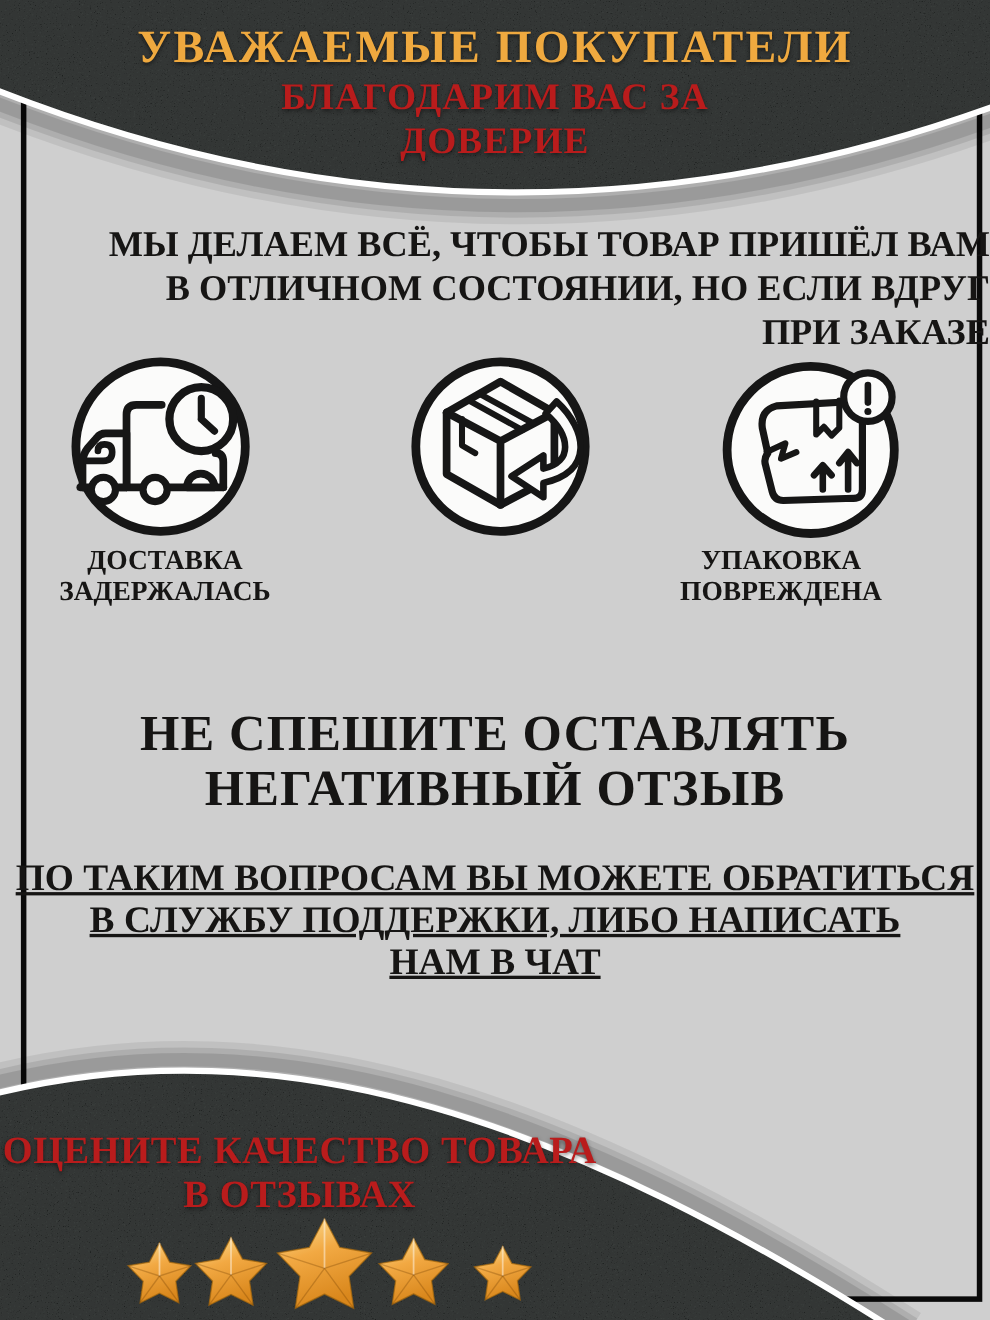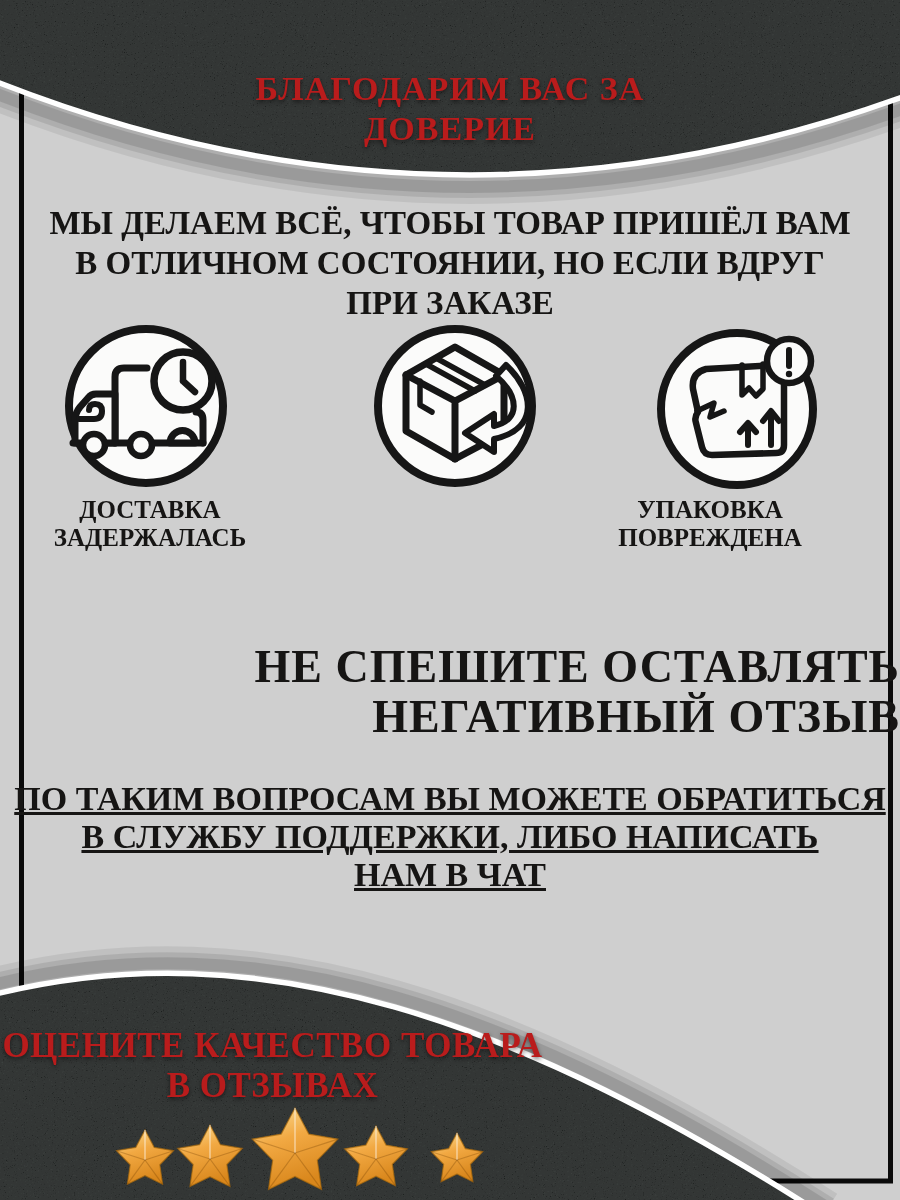--- a/index.html
+++ b/index.html
@@ -9,22 +9,22 @@
     font-family:"Liberation Serif","DejaVu Serif",serif;
   }
   .bg-svg{position:absolute;left:0;top:0;width:900px;height:1200px;display:block;}
   .t{position:absolute;font-weight:700;white-space:pre-line;text-align:center;margin:0;}
   .on-dark{color:#b91c1c;text-shadow:0 2px 4px rgba(0,0,0,.5);}
   .gold{color:#efa93f;text-shadow:0 2px 4px rgba(0,0,0,.55);}
   .black{color:#161514;}
 
   .hdr-title{left:0;right:0;top:19px;font-size:42px;letter-spacing:2px;}
   .hdr-sub{left:0;right:0;top:69px;font-size:34px;line-height:40px;letter-spacing:1px;}
-  .intro{left:0;right:0;top:203px;font-size:33px;line-height:40px;}
-  .headline{left:0;right:0;top:642px;font-size:46px;line-height:50px;letter-spacing:1px;text-align:right;}
+  .intro{left:0;right:0;top:203px;font-size:33px;line-height:40px;text-align:right;}
+  .headline{left:0;right:0;top:642px;font-size:46px;line-height:50px;letter-spacing:1px;}
   .para{left:0;right:0;top:780px;font-size:34px;line-height:38px;text-decoration:underline;}
   .footer-msg{left:0;top:1026px;width:545px;font-size:35px;line-height:40px;letter-spacing:.5px;}
 
   .issue-icon{position:absolute;width:170px;height:170px;top:321px;}
   .icon-1{left:61px;} .icon-2{left:370px;} .icon-3{left:654px;}
   .issue-label{top:496px;font-size:25px;line-height:28px;text-align:center;}
   .label-1{left:10px;width:280px;} .label-2{left:315px;width:280px;} .label-3{left:570px;width:280px;}
 
   .stars-svg{position:absolute;left:88px;top:1098px;width:420px;height:105px;}
 </style>
@@ -65,20 +65,21 @@
       <path d="M -8,995 C 260,928 520,1020 828,1218" stroke-width="22" opacity="0.09"></path>
       <path d="M -8,995 C 260,928 520,1020 828,1218" stroke-width="12" opacity="0.11"></path>
     </g>
 
     <path id="botShape" d="M -8,995 C 260,928 520,1020 828,1218 L 828,1225 L -8,1225 Z" fill="#272c2a"></path>
     <use href="#botShape" filter="url(#grainB)" opacity="0.28"></use>
     <use href="#botShape" filter="url(#grainW)" opacity="0.10"></use>
     <path d="M -8,995 C 260,928 520,1020 828,1218" fill="none" stroke="#ffffff" stroke-width="5.5"></path>
   </svg>
 
+  <h1 class="t gold hdr-title">УВАЖАЕМЫЕ ПОКУПАТЕЛИ</h1>
   <h2 class="t on-dark hdr-sub">БЛАГОДАРИМ ВАС ЗА
 ДОВЕРИЕ</h2>
 
   <p class="t black intro">МЫ ДЕЛАЕМ ВСЁ, ЧТОБЫ ТОВАР ПРИШЁЛ ВАМ
 В ОТЛИЧНОМ СОСТОЯНИИ, НО ЕСЛИ ВДРУГ
 ПРИ ЗАКАЗЕ</p>
 
   <svg class="issue-icon icon-1" viewBox="0 0 170 170">
     <g stroke="#161616" stroke-linecap="round" stroke-linejoin="round" fill="none">
       <circle cx="85" cy="85" r="77" fill="#fbfbfa" stroke-width="8"></circle>

